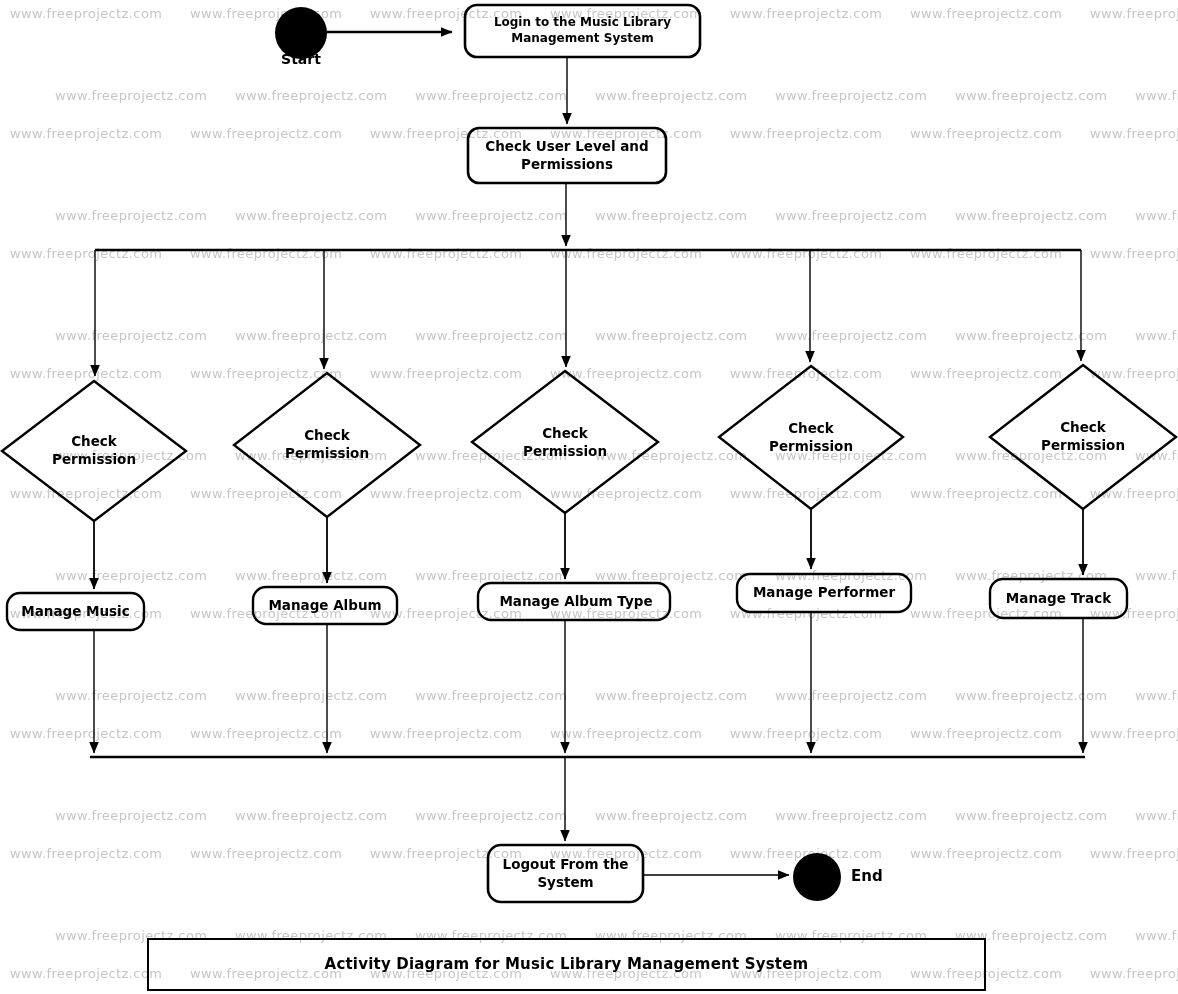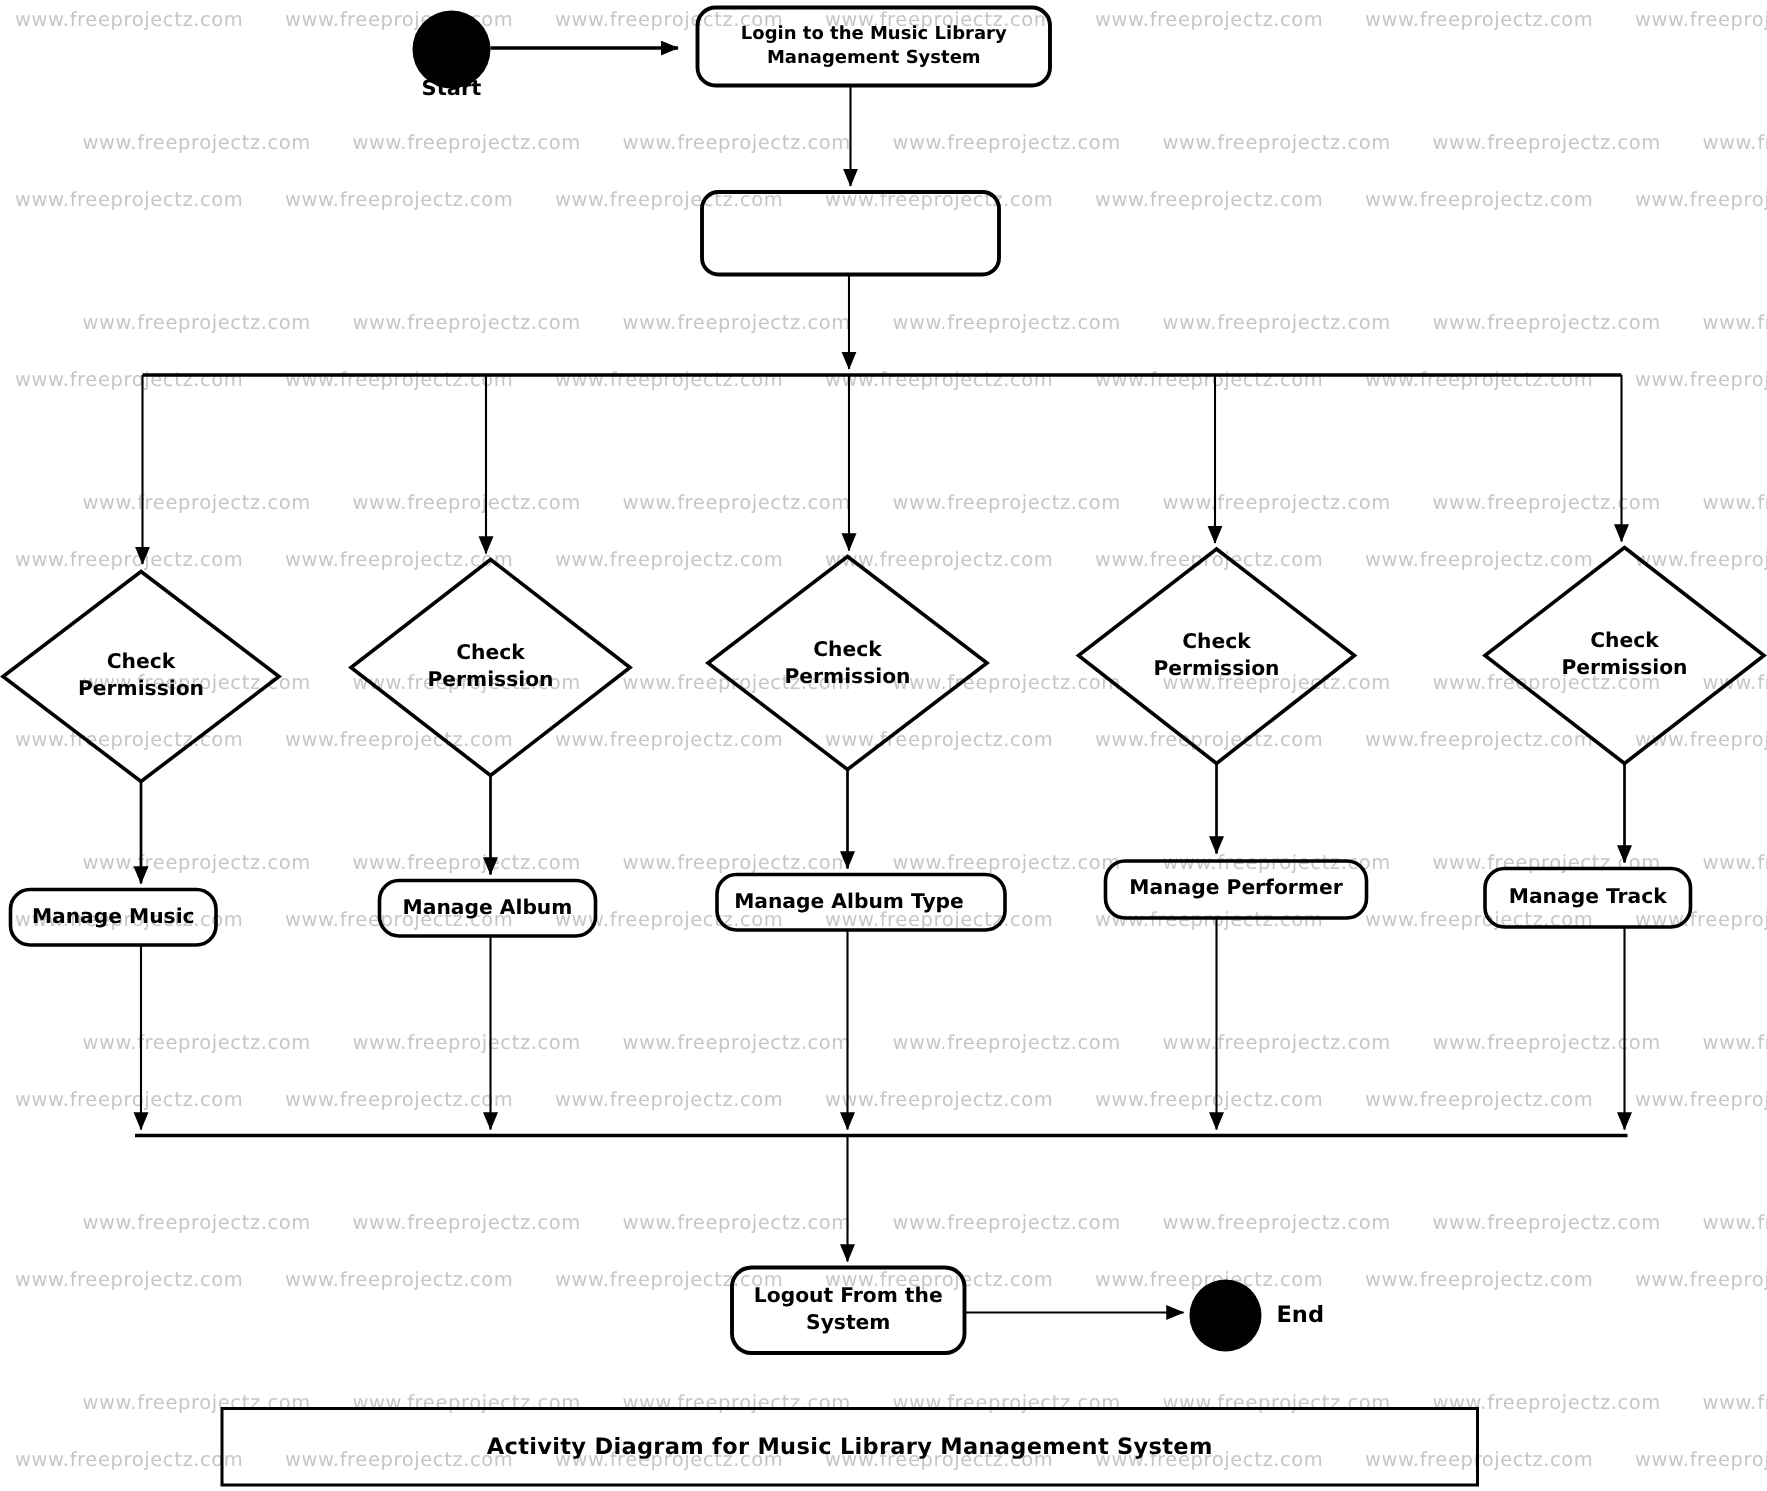--- a/index.html
+++ b/index.html
@@ -200,30 +200,31 @@
     <rect x="990" y="579" width="137" height="39" rx="13" fill="none" stroke="#000" stroke-width="2.4"></rect>
 
     <rect x="488" y="845" width="155" height="57" rx="13" fill="none" stroke="#000" stroke-width="2.6"></rect>
     <circle cx="817" cy="877" r="24" fill="#000"></circle>
 
     <rect x="148" y="939" width="837" height="51" fill="none" stroke="#000" stroke-width="2"></rect>
   </svg>
 
   <div class="lbl fs14" style="left:266px;top:51px;width:70px;height:17px;">Start</div>
   <div class="lbl fs13" style="left:467px;top:6px;width:231px;height:50px;">Login to the Music Library Management System</div>
+  <div class="lbl fs135" style="left:470px;top:129px;width:194px;height:53px;">Check User Level and Permissions</div>
 
   <div class="lbl fs135" style="left:34px;top:421px;width:120px;height:60px;">Check Permission</div>
   <div class="lbl fs135" style="left:267px;top:415px;width:120px;height:60px;">Check Permission</div>
   <div class="lbl fs135" style="left:505px;top:413px;width:120px;height:60px;">Check Permission</div>
   <div class="lbl fs135" style="left:751px;top:408px;width:120px;height:60px;">Check Permission</div>
   <div class="lbl fs135" style="left:1023px;top:407px;width:120px;height:60px;">Check Permission</div>
 
   <div class="lbl fs135" style="left:7px;top:593px;width:137px;height:37px;text-align:center;">Manage Music</div>
   <div class="lbl fs135" style="left:253px;top:587px;width:144px;height:37px;">Manage Album</div>
-  <div class="lbl fs135" style="left:478px;top:583px;width:176px;height:37px;">Manage Album Type</div>
+  <div class="lbl fs135" style="left:488px;top:583px;width:176px;height:37px;">Manage Album Type</div>
   <div class="lbl fs135" style="left:990px;top:579px;width:137px;height:39px;">Manage Track</div>
   <div class="lbl fs135" style="left:737px;top:574px;width:174px;height:38px;">Manage Performer</div>
 
   <div class="lbl fs135" style="left:490px;top:846px;width:151px;height:55px;">Logout From the System</div>
   <div class="lbl fs15 left-align" style="left:851px;top:867px;width:60px;height:20px;">End</div>
 
   <div class="lbl title-lbl" style="left:148px;top:939px;width:837px;height:51px;">Activity Diagram for Music Library Management System</div>
 </div>
 
 </body></html>

